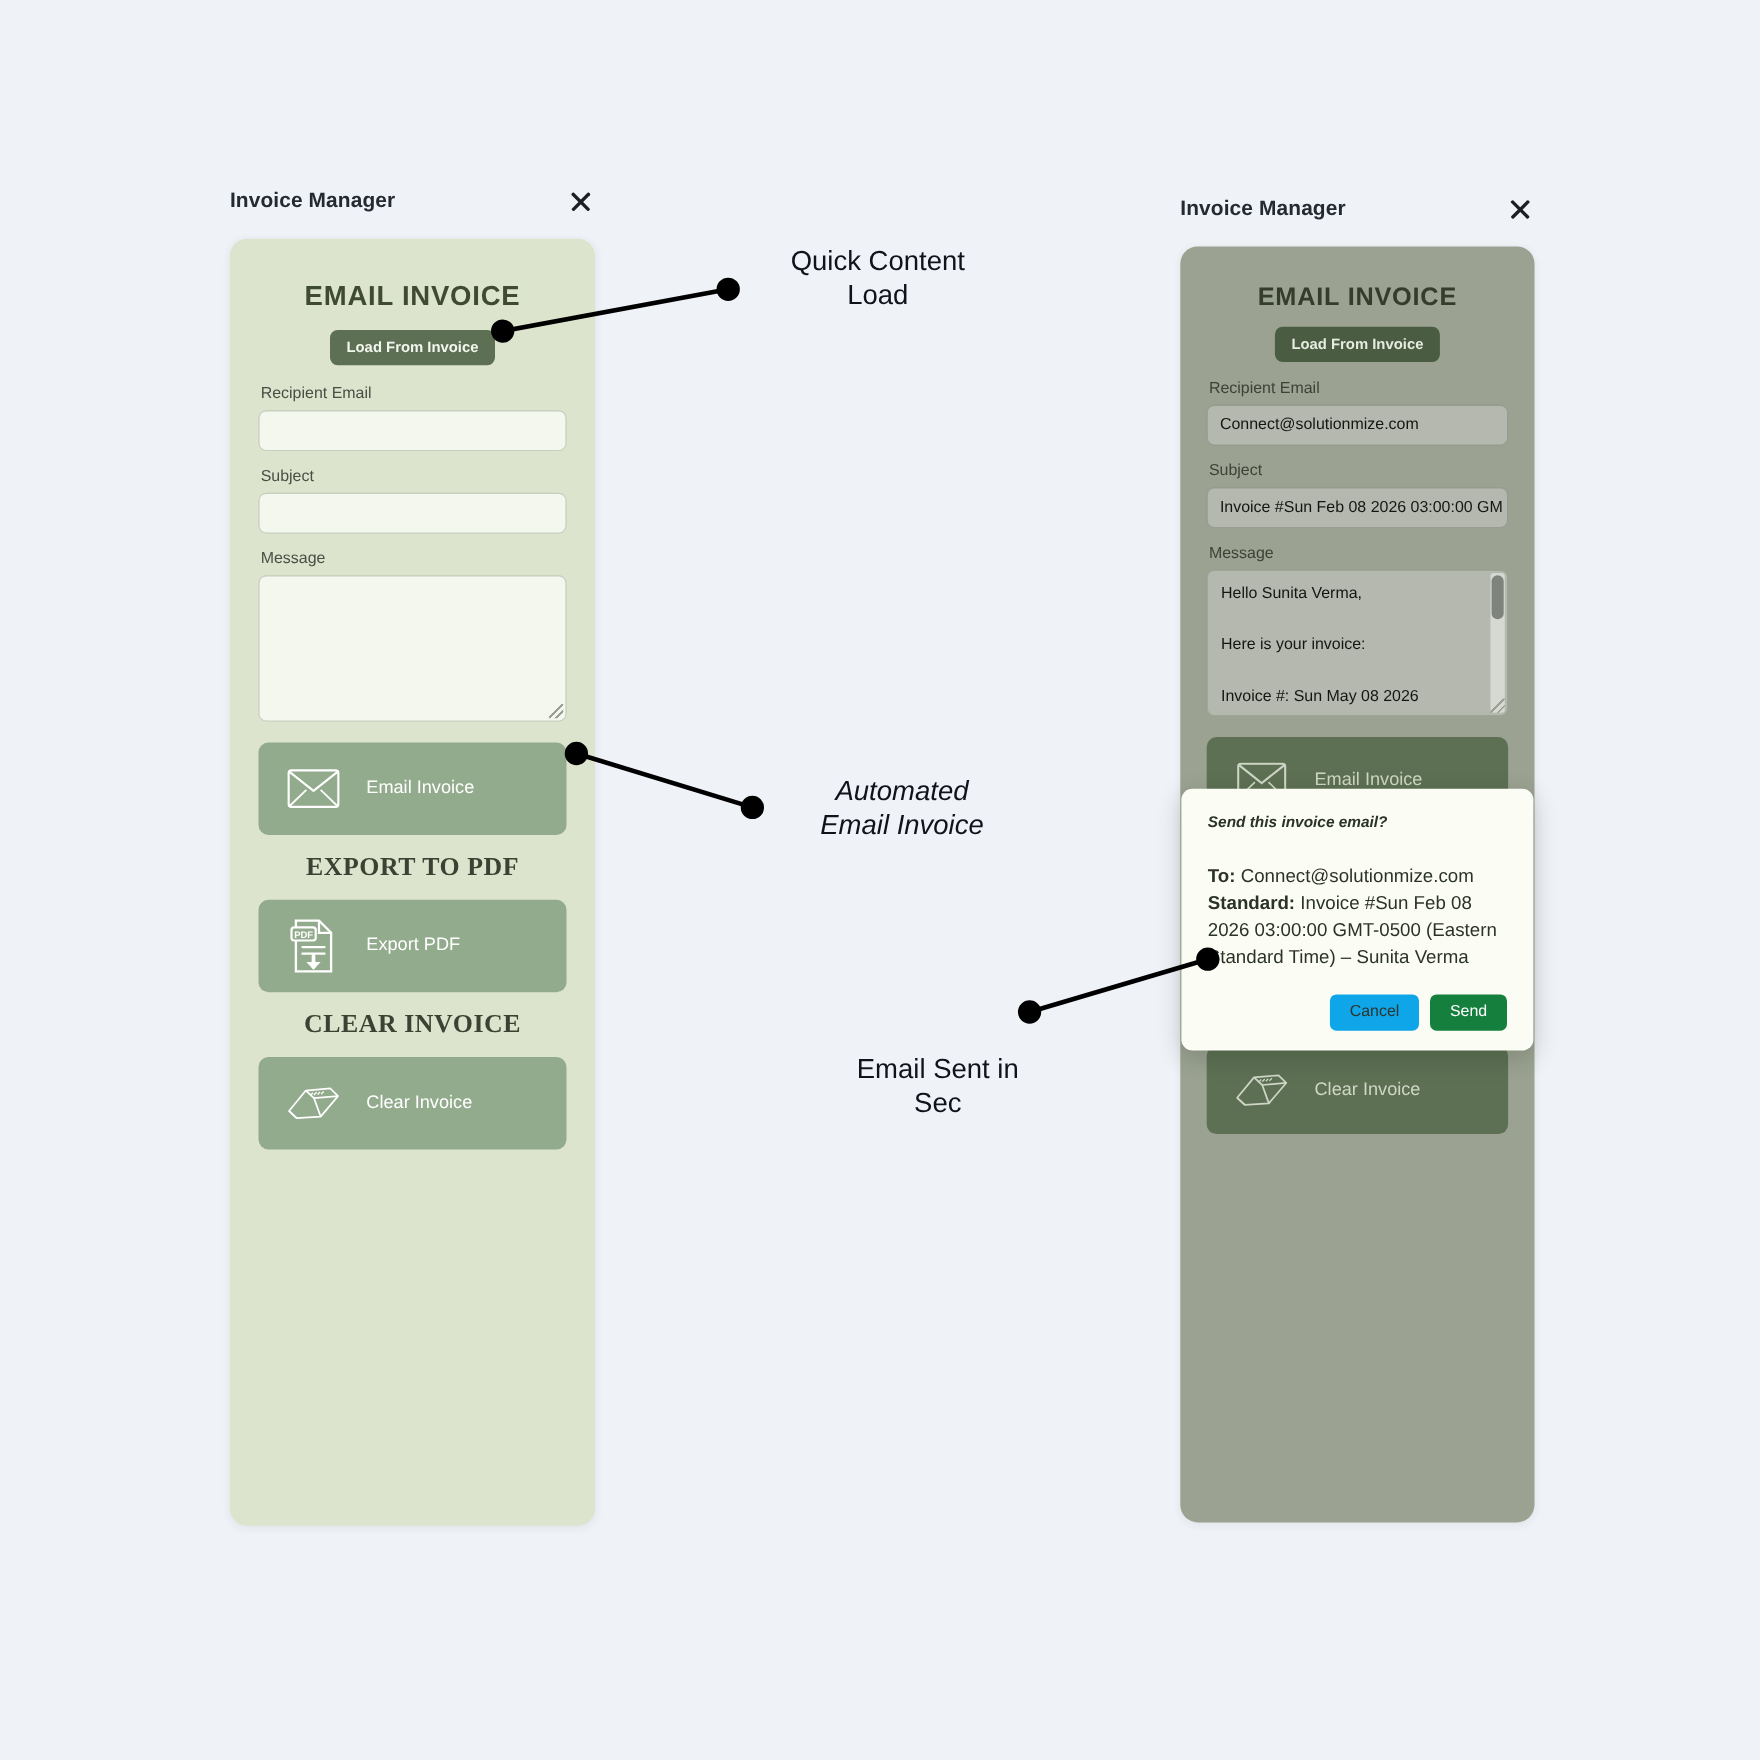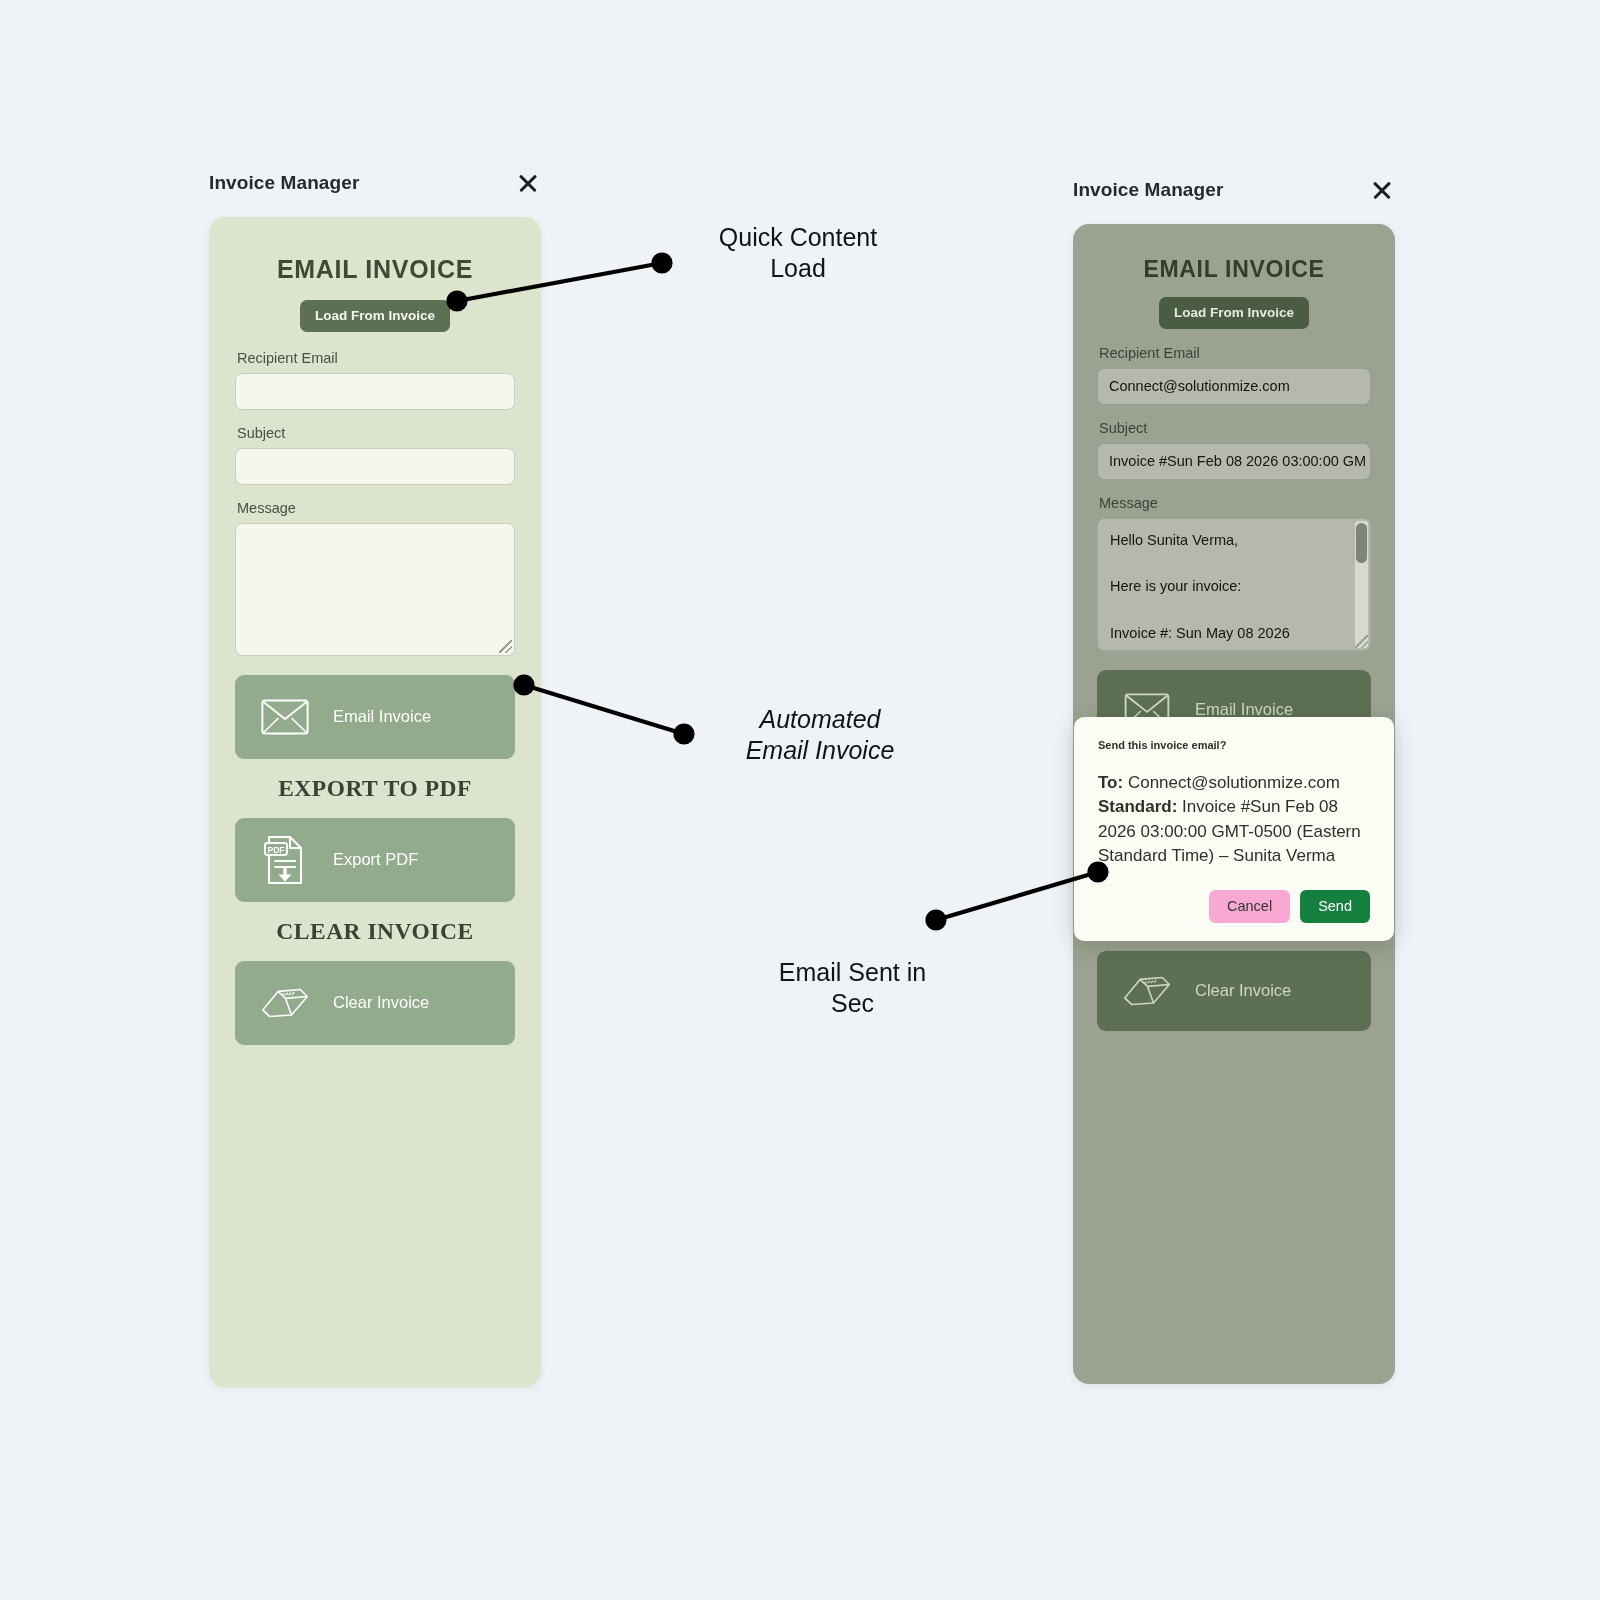--- a/index.html
+++ b/index.html
@@ -134,26 +134,26 @@
   .panel-a .section-head { color:#3b4233; }
 
   
   .confirm-dialog {
     position:absolute;
     background:#fbfdf5;
     border-radius:10px;
     box-shadow:0 6px 22px rgba(30,40,25,0.20);
     padding:22px 24px 18px 24px;
   }
-  .cd-title { font-size:11px; font-weight:700; color:#2b3226; margin-bottom:20px; }
+  .cd-title { font-size:14px; font-weight:700; color:#2b3226; margin-bottom:30px;font-style:italic; }
   .cd-line { font-size:17px; color:#2b3226; line-height:1.43; }
   .cd-line b { font-weight:700; }
   .cd-actions { display:flex; justify-content:flex-end; gap:10px; margin-top:22px; }
   .cd-btn { border:none; border-radius:6px; font-size:14.5px; padding:9px 18px; line-height:1; }
-  .cd-cancel { background:#f9a8d4; color:#30352c; }
+  .cd-cancel { background:#0ea5e9; color:#30352c; }
   .cd-send { background:#15803d; color:#ffffff; }
 
   
   .anno-text {
     position:absolute;
     text-align:center;
     font-size:25px; color:#10141a;
     line-height:1.24;
     white-space:pre-line;
   }

